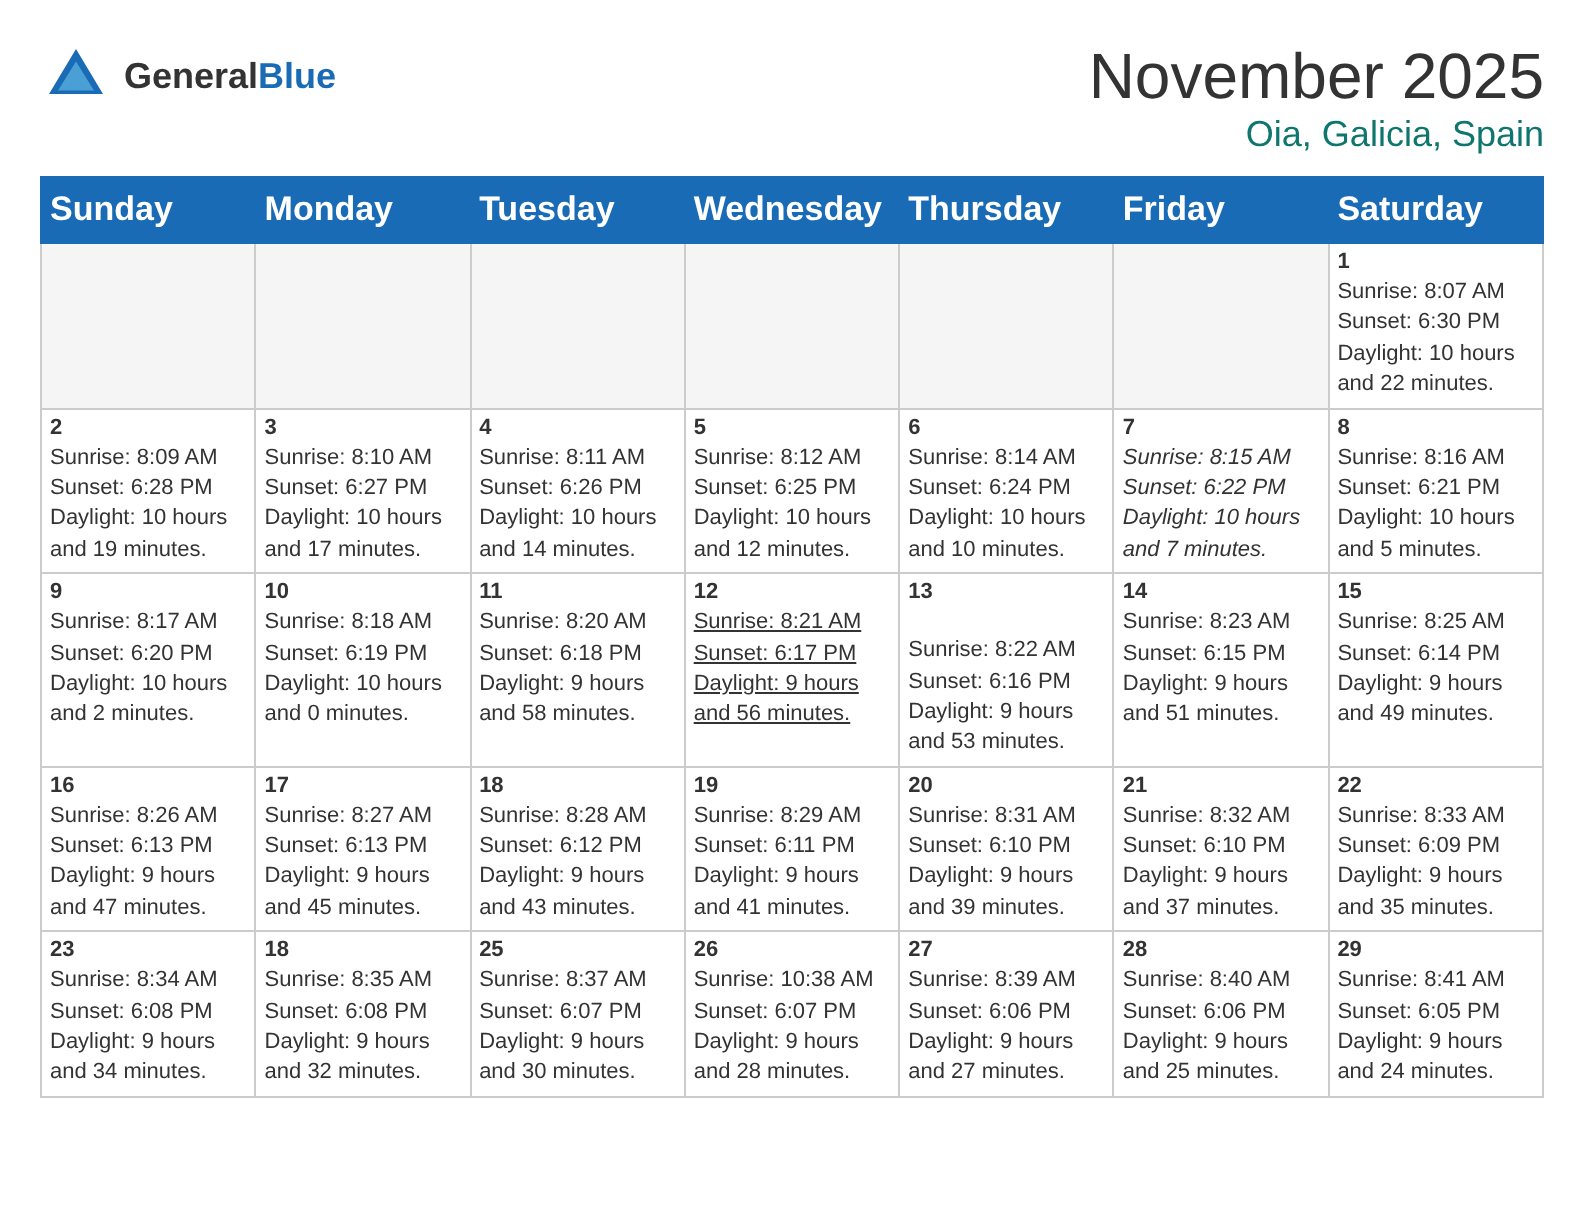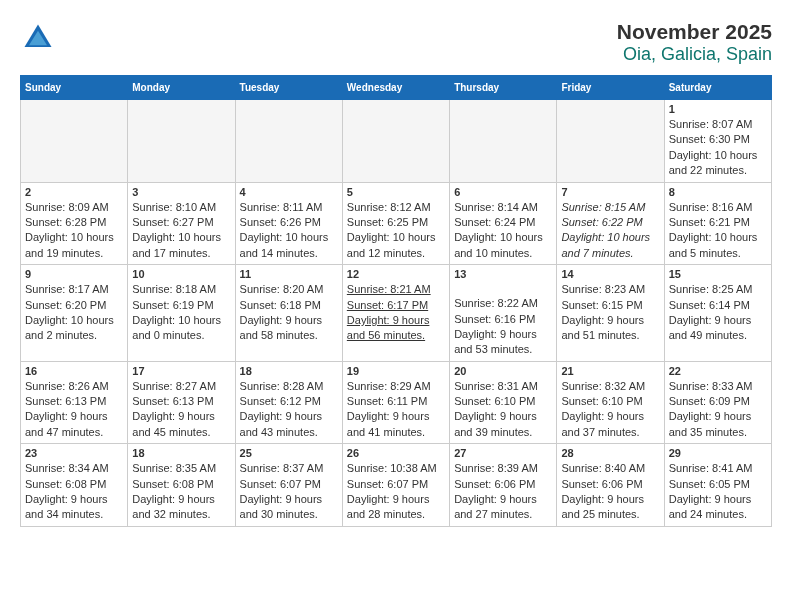--- a/index.html
+++ b/index.html
@@ -22,37 +22,37 @@
       gap: 6px;
     }
     .logo-icon {
       width: 36px;
       height: 36px;
     }
     .title-block {
       text-align: right;
     }
     .month-title {
-      font-size: 21px;
-      font-weight: bold;
+      font-size: 32px;
+      font-weight: normal;
       color: #333;
     }
     .location {
       font-size: 18px;
       color: #0f766e;
     }
     .calendar {
       width: 100%;
       border-collapse: collapse;
       border: 1px solid #ccc;
     }
     .calendar th {
       background: #1a6bb5;
       color: #fff;
-      font-size: 10px;
+      font-size: 17px;
       font-weight: bold;
       padding: 6px 4px;
       text-align: left;
       border: 1px solid #1a6bb5;
     }
     .calendar td {
       width: calc(100% / 7);
       vertical-align: top;
       border: 1px solid #ccc;
       padding: 3px 4px;
@@ -81,20 +81,23 @@
   </style>
 </head>
 <body>
 
 <div class="header">
   <div class="logo">
     <svg class="logo-icon" viewBox="0 0 40 40">
       <polygon points="20,5 35,30 5,30" fill="#1a6bb5"></polygon>
       <polygon points="20,12 30,28 10,28" fill="#4a9fd5"></polygon>
     </svg>
+    <div>
+      <span style="color:#333;font-weight:bold;font-size:18px">General</span><span style="color:#1a6bb5;font-weight:bold;font-size:18px">Blue</span>
+    </div>
   </div>
   <div class="title-block">
     <div class="month-title">November 2025</div>
     <div class="location">Oia, Galicia, Spain</div>
   </div>
 </div>
 
 <table class="calendar">
   <thead>
     <tr>

